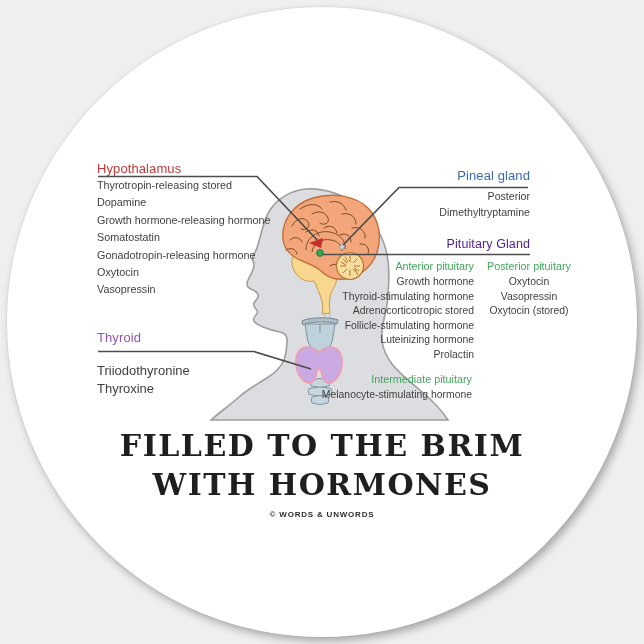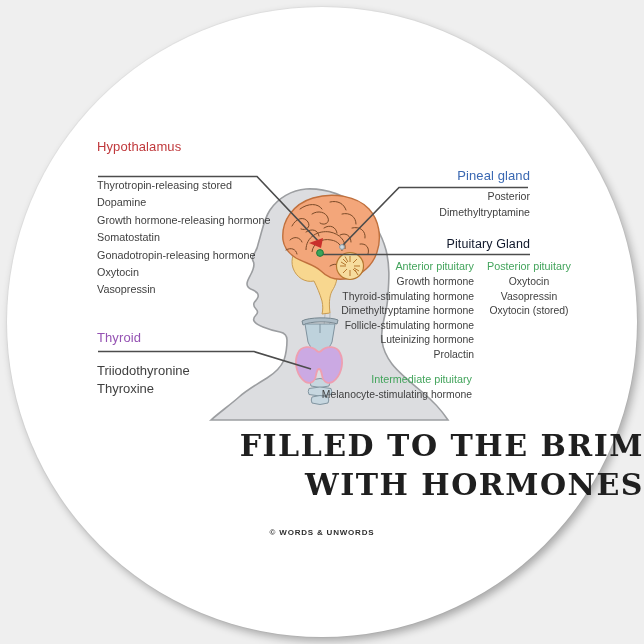--- a/index.html
+++ b/index.html
@@ -13,46 +13,46 @@
     border-radius:50%; background:#ffffff;
     box-shadow: 3px 4px 8px rgba(0,0,0,0.30), 0 0 0 1px rgba(0,0,0,0.03);
   }
   svg.diagram { position:absolute; left:0; top:0; width:644px; height:644px; pointer-events:none; }
 
   .abs { position:absolute; }
   .hdr { font-size:13px; font-weight:normal; letter-spacing:0.1px; }
   .hdr-red    { color:#c0393c; }
   .hdr-purple { color:#9553b3; }
   .hdr-blue   { color:#3a68b2; }
-  .hdr-green  { color:#0f172a; font-size:12.5px;margin-left:35px; }
+  .hdr-green  { color:#4c1d95; font-size:12.5px;margin-left:35px; }
   .sub-green  { color:#43a45c; font-size:10.8px; margin-bottom:3px; }
 
   .list   { font-size:10.8px; color:#3f3f3f; line-height:17.4px; }
   .list-t { font-size:13px; color:#3f3f3f; line-height:18.2px; }
   .list-r { font-size:10.6px; color:#3f3f3f; line-height:16.4px; text-align:right; }
   .list-sm{ font-size:10.4px; color:#3f3f3f; line-height:14.5px; }
 
-  #sec-hypo-hdr    { left:97px;  top:139px; }
+  #sec-hypo-hdr    { left:97px;  top:161px; }
   #sec-hypo-list   { left:97px;  top:177px; }
   #sec-thy-hdr     { left:97px;  top:330px; }
   #sec-thy-list    { left:97px;  top:362px; }
   #sec-pineal-hdr  { right:114px; top:168px; text-align:right; }
   #sec-pineal-list { right:114px; top:188px; }
   #sec-pit-hdr     { right:114px; top:237px; text-align:right; }
   #col-ant         { right:170px; top:260px; text-align:right; }
   #col-post        { left:487px;  top:260px; width:84px; text-align:center; }
   #col-inter       { right:172px; top:373px; text-align:right; }
 
   #title-block { left:0; right:0; top:426px; text-align:center; color:#1f1f1f; }
   .title-line {
     font-family:"DejaVu Serif", serif; font-weight:bold;
-    font-size:30px; letter-spacing:1.5px; line-height:39px;text-align:right;
+    font-size:30px; letter-spacing:1.5px; line-height:39px;
   }
   .credit {
-    margin-top:24px; font-size:8px; font-weight:bold;
+    margin-top:6px; font-size:8px; font-weight:bold;
     letter-spacing:0.8px; color:#2e2e2e;
   }
 </style>
 </head>
 <body>
 
 <div class="sticker"></div>
 
 <svg class="diagram" viewBox="0 0 644 644">
 
@@ -171,21 +171,21 @@
   <div>Dimethyltryptamine</div>
 </div>
 
 <div class="abs hdr hdr-green" id="sec-pit-hdr">Pituitary Gland</div>
 
 <div class="abs" id="col-ant">
   <div class="sub-green">Anterior pituitary</div>
   <div class="list-sm">
     <div>Growth hormone</div>
     <div>Thyroid-stimulating hormone</div>
-    <div>Dimethyltryptamine hormone</div>
+    <div>Adrenocorticotropic stored</div>
     <div>Follicle-stimulating hormone</div>
     <div>Luteinizing hormone</div>
     <div>Prolactin</div>
   </div>
 </div>
 
 <div class="abs" id="col-post">
   <div class="sub-green">Posterior pituitary</div>
   <div class="list-sm">
     <div>Oxytocin</div>

